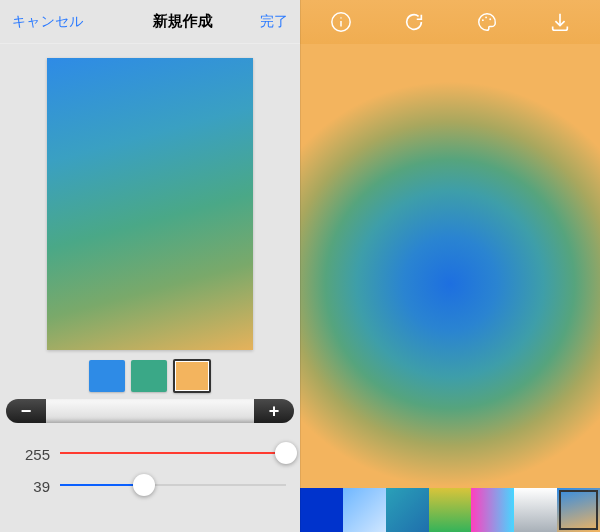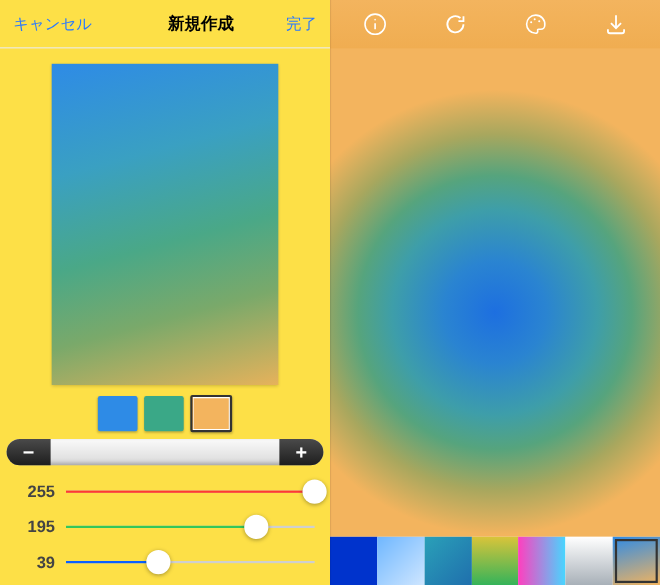--- a/index.html
+++ b/index.html
@@ -1,19 +1,19 @@
 <!DOCTYPE html>
 <html><head>
 <meta charset="utf-8">
 <style>
   * { box-sizing: border-box; margin: 0; padding: 0; }
   html, body { width: 600px; height: 532px; overflow: hidden; font-family: -apple-system, "Helvetica Neue", Arial, sans-serif; }
   .wrap { display: flex; width: 600px; height: 532px; }
   .pane { width: 300px; height: 532px; position: relative; }
-  .left { background: #fde047; }
+  .left { background: #e5e5e5; }
   .right { background: #f3b45e; }
 
   
   .navbar { height: 44px; display: flex; align-items: center; justify-content: space-between; padding: 0 12px; border-bottom: 1px solid #ececec; }
   .nav-btn { color: #2979ff; font-size: 14px; background: none; border: none; cursor: pointer; }
   .nav-title { font-weight: 600; font-size: 15px; color: #000; margin-left: 22px; }
 
   .preview-area { padding: 14px 0 8px 0; display: flex; justify-content: center; }
   .preview-rect {
     width: 206px; height: 292px;
@@ -33,21 +33,21 @@
   .tray-btn {
     position: absolute; top: 0; width: 40px; height: 24px;
     background: linear-gradient(to bottom,#4a4a4a,#1e1e1e);
     color: #fff; display:flex; align-items:center; justify-content:center;
     font-size: 18px; font-weight: bold; cursor: pointer; border:none;
   }
   .tray-minus { left: 0; border-radius: 12px 0 0 12px; }
   .tray-plus { right: 0; border-radius: 0 12px 12px 0; }
 
   .sliders { padding: 8px 14px 0 14px; }
-  .slider-row { display: flex; align-items: center; height: 32px; font-weight: bold; }
+  .slider-row { display: flex; align-items: flex-end; height: 32px; }
   .slider-val { width: 46px; text-align: right; padding-right: 10px; font-size: 15px; color: #444; }
   .slider { flex: 1; position: relative; height: 20px; cursor: pointer; }
   .track { position: absolute; left: 0; right: 0; top: 9px; height: 2px; background: #cfcfcf; }
   .track-fill { position: absolute; left: 0; top: 9px; height: 2px; }
   .thumb { position: absolute; top: 50%; width: 22px; height: 22px; margin-left:-11px; margin-top:-11px; background: #fff; border-radius: 50%; box-shadow: 0 1px 4px rgba(0,0,0,.35); }
 
   
   .r-toolbar {
     height: 44px; background: linear-gradient(to bottom,#f3b45e,#f0ad51);
     display: flex; align-items: center; justify-content: space-around; padding: 0 4px;
@@ -94,28 +94,20 @@
       <button class="tray-btn tray-plus">+</button>
     </div>
 
     <div class="sliders">
       <div class="slider-row">
         <div class="slider-val">255</div>
         <div class="slider" id="slider-r">
           <div class="track"></div>
             <div class="track-fill" id="fill-r" style="width: 100%; background: rgb(255, 59, 48);"></div>
             <div class="thumb" id="thumb-r" style="left: 100%;"></div>
-        </div>
-      </div>
-      <div class="slider-row">
-        <div class="slider-val">195</div>
-        <div class="slider" id="slider-g">
-          <div class="track"></div>
-            <div class="track-fill" id="fill-g" style="width: 76.4706%; background: rgb(52, 199, 89);"></div>
-            <div class="thumb" id="thumb-g" style="left: 76.4706%;"></div>
         </div>
       </div>
       <div class="slider-row">
         <div class="slider-val">39</div>
         <div class="slider" id="slider-b">
           <div class="track"></div>
             <div class="track-fill" id="fill-b" style="width: 37.2549%; background: rgb(10, 96, 255);"></div>
             <div class="thumb" id="thumb-b" style="left: 37.2549%;"></div>
         </div>
       </div>

